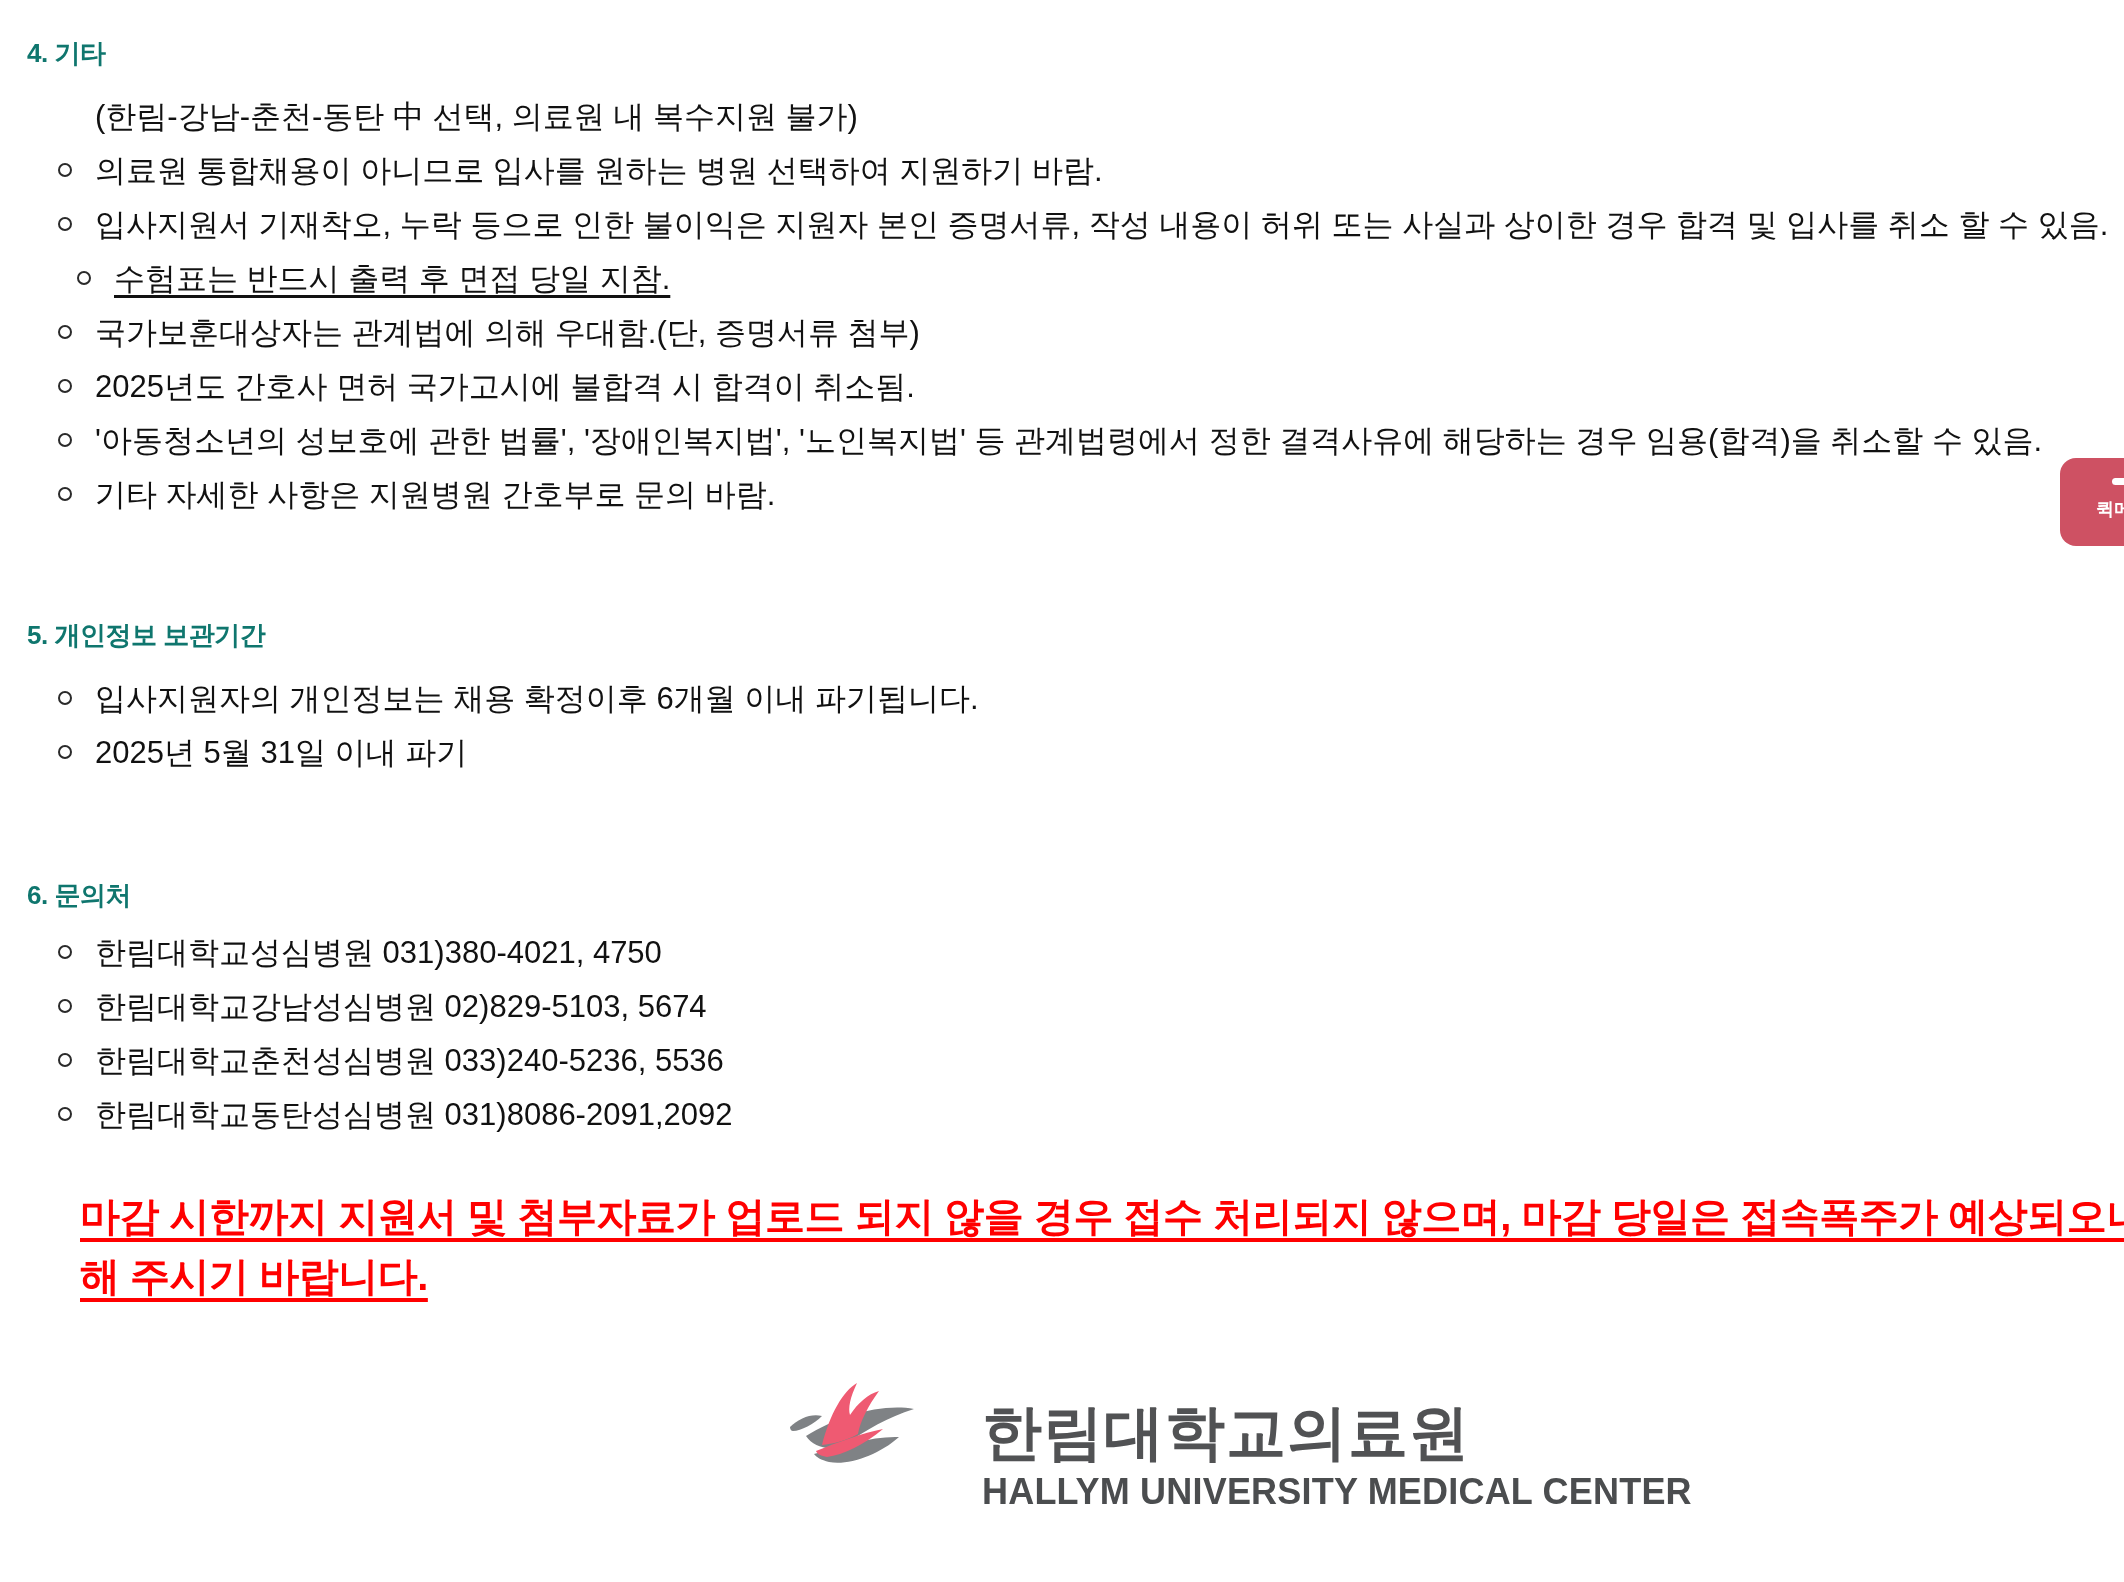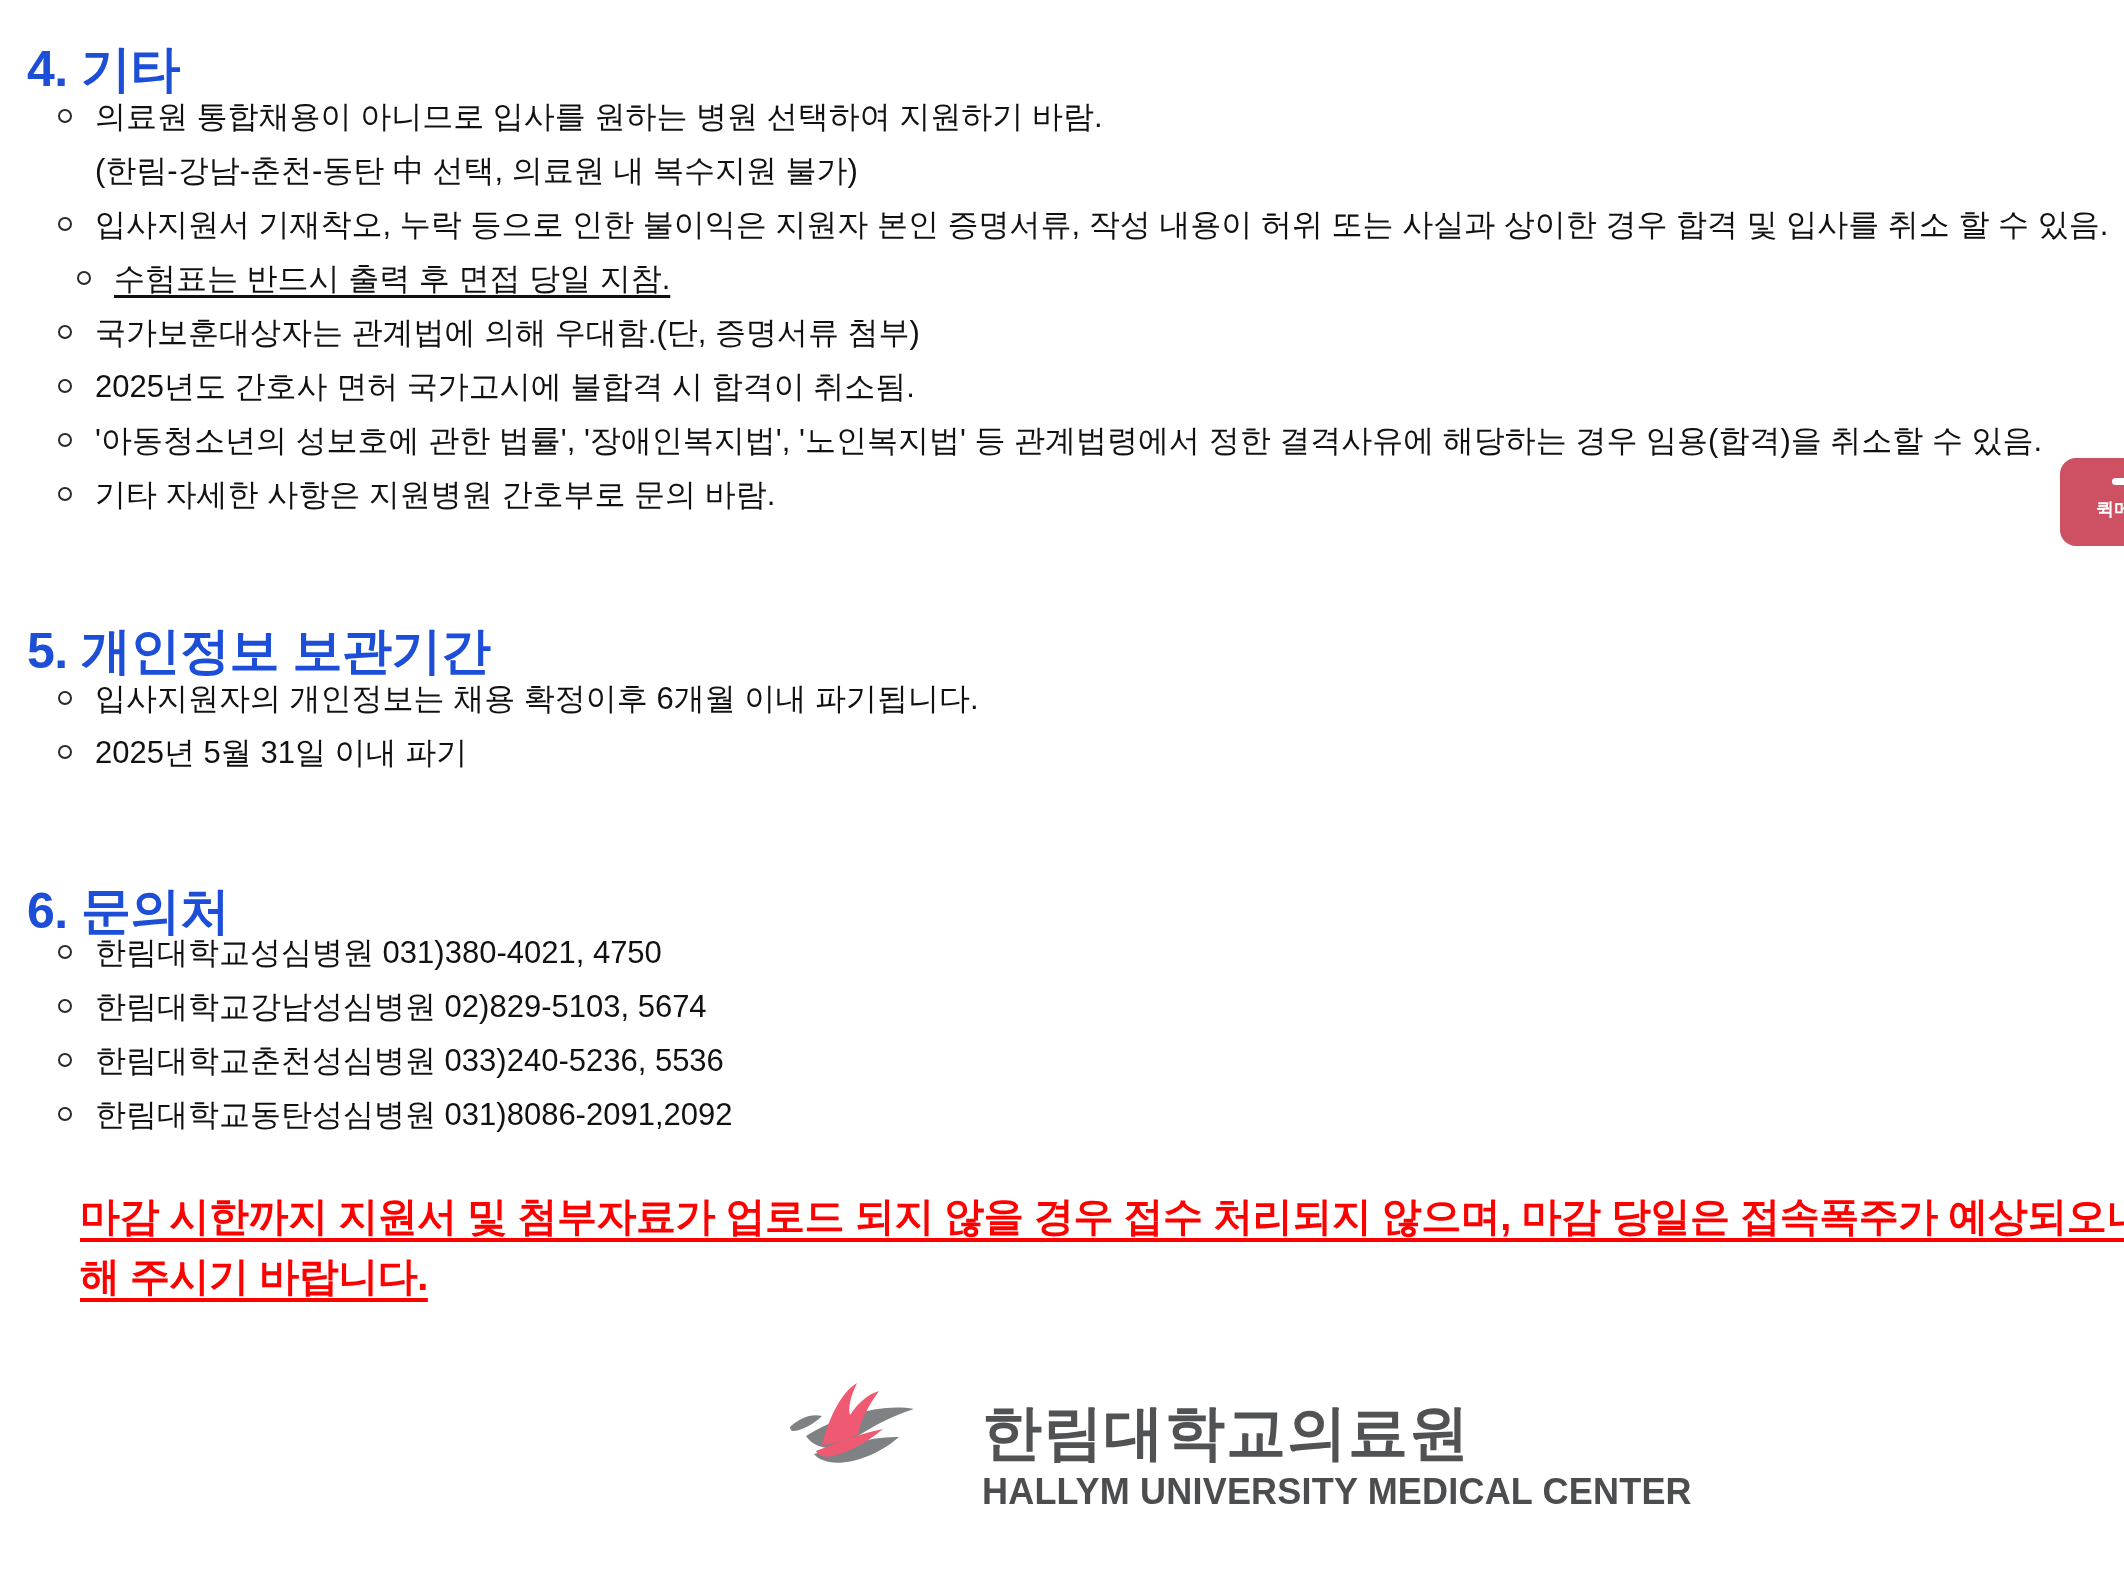--- a/index.html
+++ b/index.html
@@ -8,21 +8,21 @@
     background: #ffffff;
     font-family: "Liberation Sans", sans-serif;
     overflow: hidden;
     position: relative;
   }
   .page { position: absolute; inset: 0; background: #ffffff; }
 
   
   .sec-heading {
     position: absolute; left: 27px;
-    font-size: 50px; font-weight: bold; color: #1d4ed8;
+    font-size: 26px; font-weight: bold; color: #0f766e;
     letter-spacing: -0.5px; white-space: nowrap;
   }
   #h-etc     { top: 36px; }
   #h-privacy { top: 618px; }
   #h-contact { top: 878px; }
 
   
   ul.blist { position: absolute; left: 95px; list-style: none; }
   #list-etc     { top: 100px; }
   #list-privacy { top: 682px; }
@@ -102,25 +102,25 @@
     letter-spacing: 0.5px;
   }
 </style>
 </head>
 <body>
 
 <div class="page">
 
   <h2 class="sec-heading" id="h-etc">4. 기타</h2>
   <ul class="blist" id="list-etc">
+    <li class="red no-bullet">
+      <span>(한림-강남-춘천-동탄 中 선택, 의료원 내 복수지원 불가)</span>
+    </li>
     <li class="red">
       <span>의료원 통합채용이 아니므로 입사를 원하는 병원 선택하여 지원하기 바람.</span>
-    </li>
-    <li class="red no-bullet">
-      <span>(한림-강남-춘천-동탄 中 선택, 의료원 내 복수지원 불가)</span>
     </li>
     <li>
       <span>입사지원서 기재착오, 누락 등으로 인한 불이익은 지원자 본인 증명서류, 작성 내용이 허위 또는 사실과 상이한 경우 합격 및 입사를 취소 할 수 있음.</span>
     </li>
     <li class="red-underline">
       <span>수험표는 반드시 출력 후 면접 당일 지참.</span>
     </li>
     <li>
       <span>국가보훈대상자는 관계법에 의해 우대함.(단, 증명서류 첨부)</span>
     </li>

